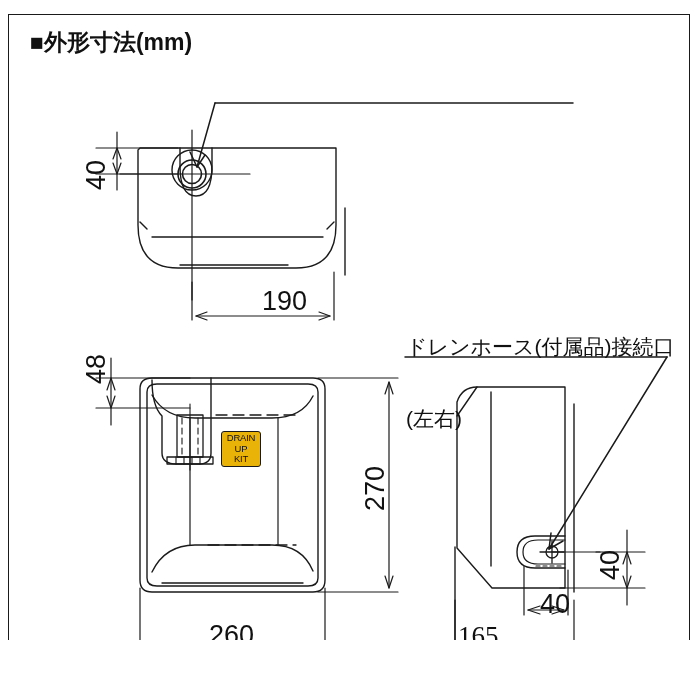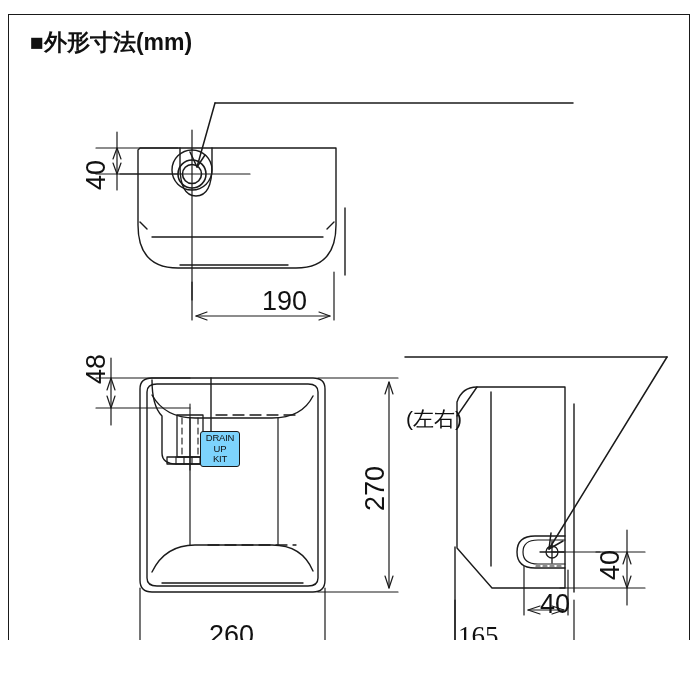--- a/index.html
+++ b/index.html
@@ -77,27 +77,27 @@
   #dim-190 { left: 234px; top: 288px; margin-left: 28px; }
   #dim-260 { left: 209px; top: 622px; }
   #dim-165 { left: 458px; top: 623px; font-family: Liberation Serif, serif; }
   #dim-40-top { left: 83px; top: 190px; }
   #dim-48 { left: 83px; top: 384px; }
   #dim-270 { left: 362px; top: 511px; }
   #dim-40-side-v { left: 597px; top: 580px; }
   #dim-40-side-h { left: 540px; top: 591px; }
   #drain-kit-label {
     position: absolute;
-    left: 200px;
+    left: 221px;
     top: 431px;
     width: 40px;
     height: 36px;
     border: 1.6px solid #1a1a1a;
     border-radius: 3px;
-    background: #7dd3fc;
+    background: #eab308;
     box-sizing: border-box;
     display: flex;
     flex-direction: column;
     align-items: center;
     justify-content: center;
     font-size: 9.5px;
     line-height: 10.5px;
     color: #111111;
     letter-spacing: -0.2px;
   }
@@ -312,20 +312,21 @@
         <path d="M 459 659 L 471 655 M 459 659 L 471 663"></path>
         <path d="M 570 659 L 558 655 M 570 659 L 558 663"></path>
       </g>
 
     </g>
   </svg>
 
   <div class="txt" id="title-text">■外形寸法(mm)</div>
 
 
+  <div class="txt" id="label-side-text-1">ドレンホース(付属品)接続口</div>
 
   <div class="txt" id="label-side-text-2">(左右)</div>
 
   <div class="dim" id="dim-190">190</div>
 
   <div class="dim dim-rot" id="dim-40-top">40</div>
 
   <div class="dim" id="dim-260">260</div>
 
   <div class="dim dim-rot" id="dim-270">270</div>

